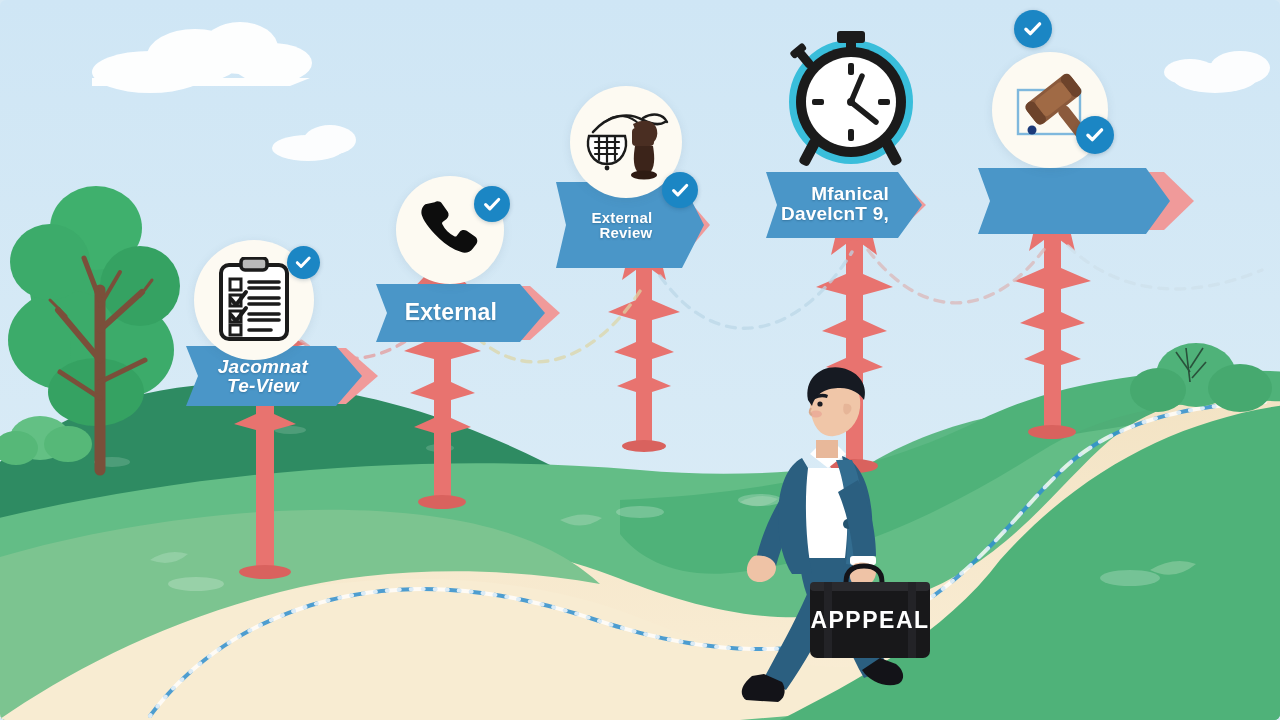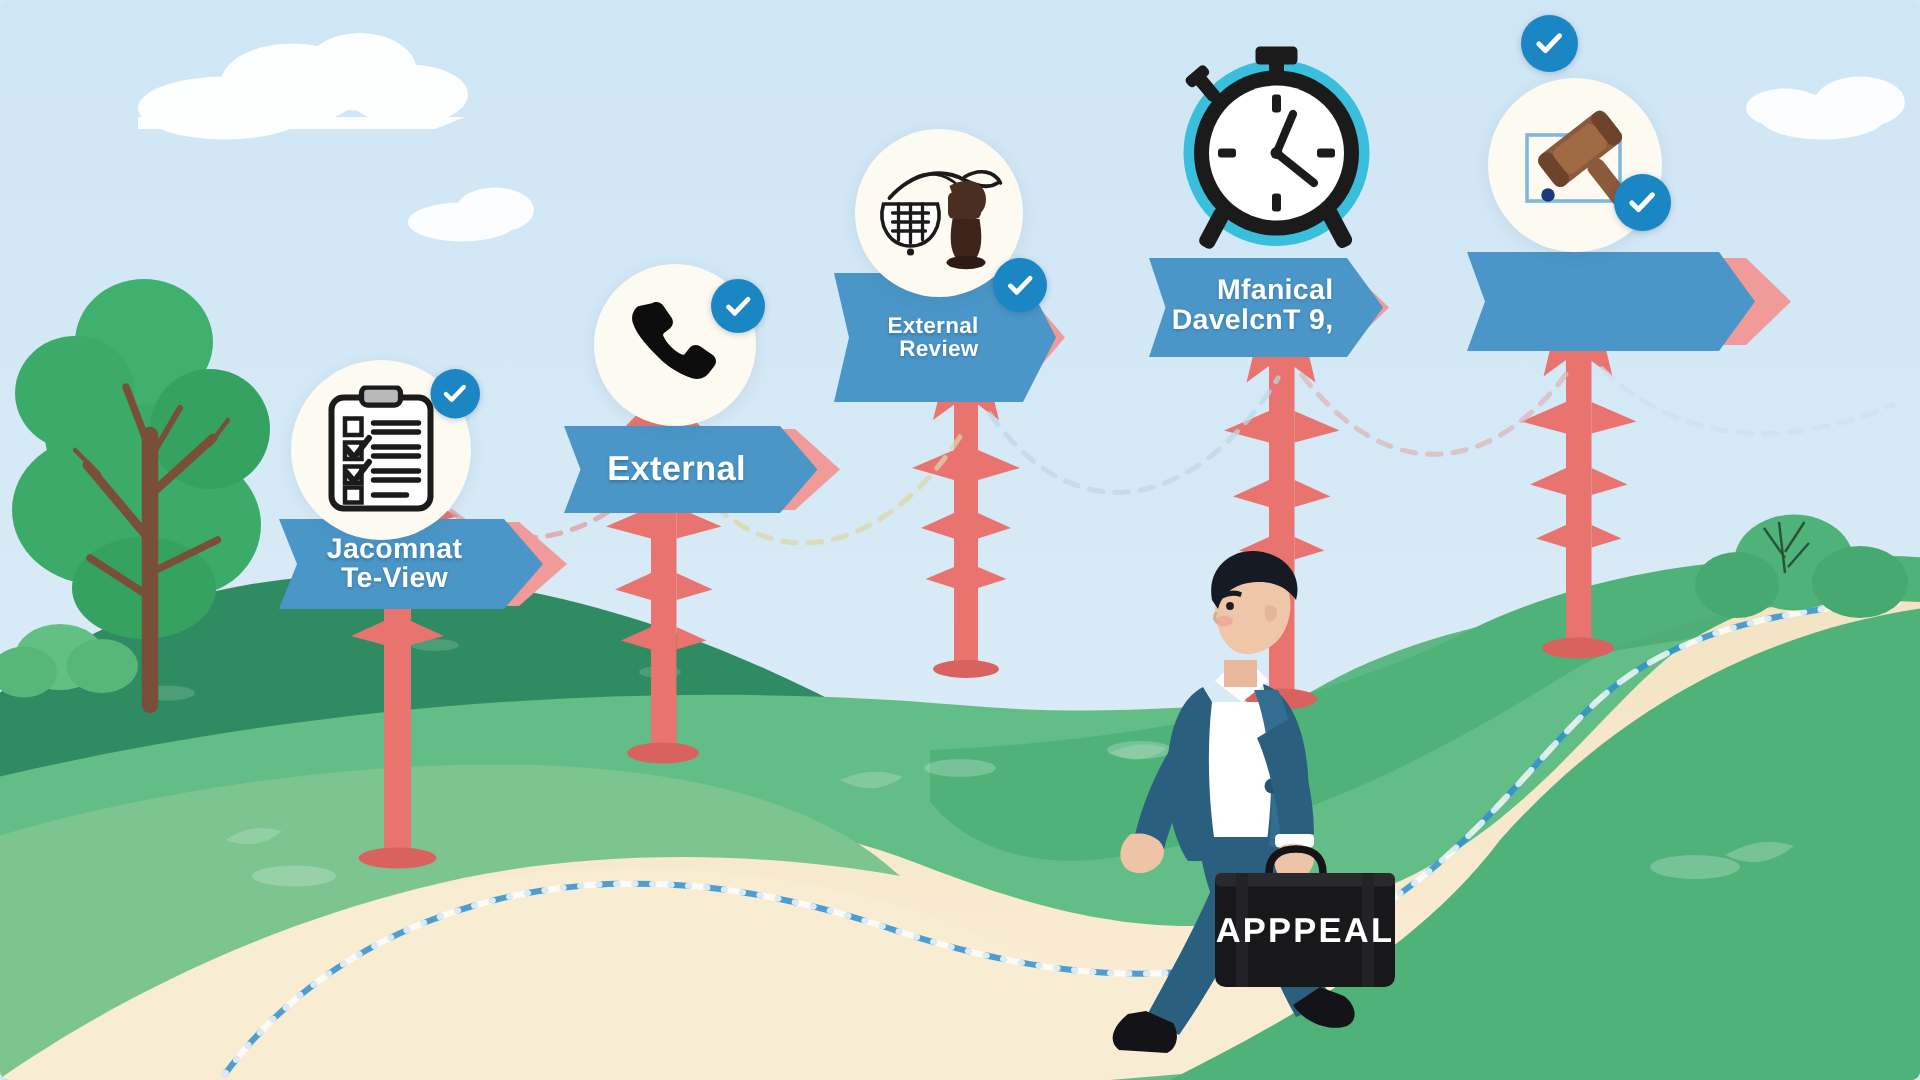--- a/index.html
+++ b/index.html
@@ -263,21 +263,21 @@
 
         <path fill="#f09a9a" d="M852 176 l44 0 l30 29 l-30 29 l-44 0 Z"></path>
         <path fill="#4a96c8" d="M766 172 l132 0 l24 33 l-24 33 l-132 0 l11 -33 Z"></path>
 
         <path fill="#f09a9a" d="M1120 172 l44 0 l30 29 l-30 29 l-44 0 Z"></path>
         <path fill="#4a96c8" d="M978 168 l168 0 l24 33 l-24 33 l-168 0 l12 -33 Z"></path>
       </g>
     </g>
   </svg>
 
-  <div class="sign-banner" style="left:188px;top:346px;width:150px;height:60px;font-size:19px;">
+  <div class="sign-banner" style="left:188px;top:346px;width:150px;height:60px;font-size:19px;font-style:italic;">
     <span class="txt">Jacomnat
 Te-View</span>
   </div>
 
   <div class="sign-banner" style="left:378px;top:284px;width:146px;height:58px;font-size:23px;">
     <span class="txt">External</span>
   </div>
 
   <div class="sign-banner" style="left:558px;top:182px;width:128px;height:86px;font-size:15px;text-align:right;">
     <span class="txt">External

